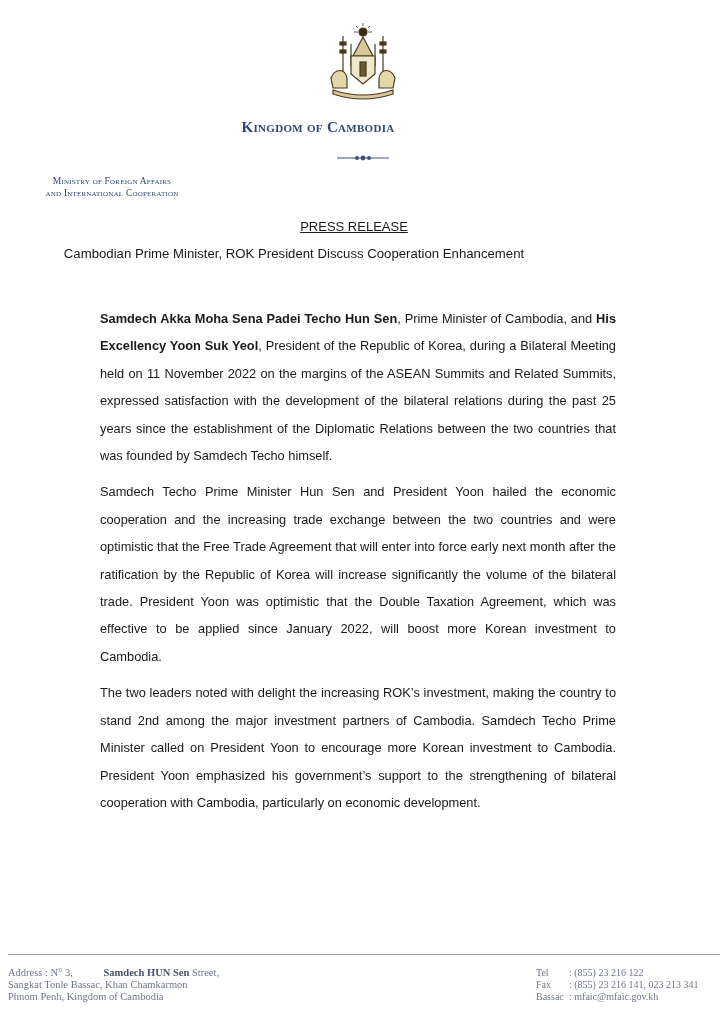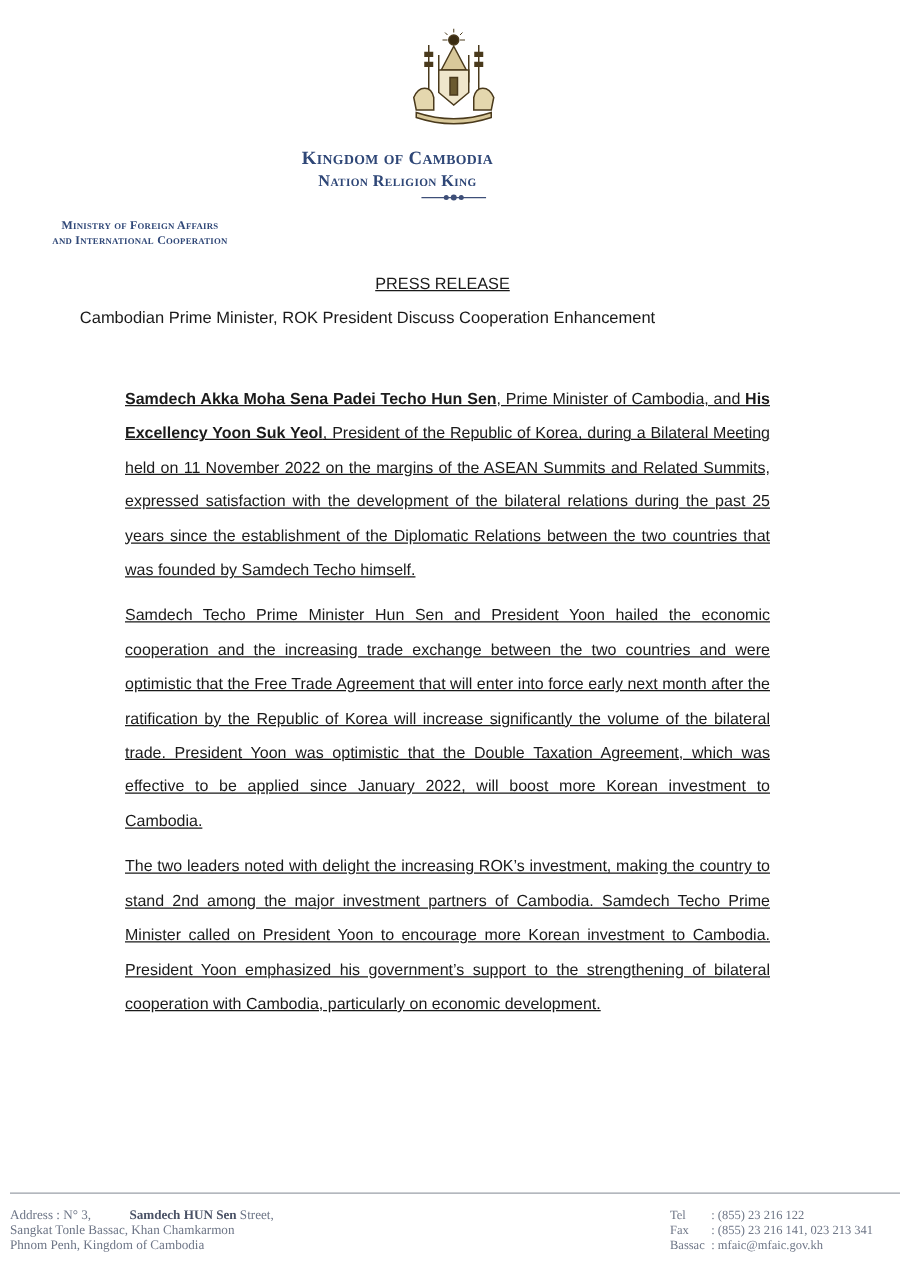--- a/index.html
+++ b/index.html
@@ -2,25 +2,25 @@
 <html><head>
   <meta charset="utf-8">
   <style>
     html, body { margin: 0; padding: 0; background: #ffffff; }
     body { width: 726px; height: 1024px; position: relative; overflow: hidden; font-family: "Liberation Sans", sans-serif; color: #1a1a1a; }
     .emblem { position: absolute; left: 325px; top: 22px; width: 76px; height: 84px; }
     .kingdom { position: absolute; top: 118px; left: 0; width: 636px; text-align: center; color: #2f4777; font-family: "Liberation Serif", serif; font-weight: bold; letter-spacing: 0.3px; }
     .kingdom .l1 { font-size: 15px; line-height: 18px; font-variant: small-caps; }
     .kingdom .l2 { font-size: 13px; line-height: 16px; font-variant: small-caps; margin-top: 1px; }
     .ornament { position: absolute; top: 155px; left: 337px; width: 52px; height: 6px; }
-    .ministry { position: absolute; top: 176px; left: 6px; width: 212px; color: #2f4777; font-family: "Liberation Serif", serif; font-weight: bold; font-size: 9.5px; line-height: 11.5px; text-align: center; font-variant: small-caps; letter-spacing: 0.2px; }
+    .ministry { position: absolute; top: 176px; left: 6px; width: 212px; color: #2f4777; font-family: "Liberation Serif", serif; font-weight: normal; font-size: 9.5px; line-height: 11.5px; text-align: center; font-variant: small-caps; letter-spacing: 0.2px; }
     .press { position: absolute; top: 219px; left: 0; width: 708px; text-align: center; font-size: 13px; text-decoration: underline; }
     .subtitle { position: absolute; top: 246px; left: 0; width: 588px; text-align: center; font-size: 13.2px; }
     .body { position: absolute; top: 305px; left: 100px; width: 516px; font-size: 12.8px; line-height: 27.4px; text-align: justify; }
-    .body p { margin: 0 0 9px 0; text-decoration: underline; }
+    .body p { margin: 0 0 9px 0; }
     .body b { font-weight: bold; }
     .footer-line { position: absolute; top: 954px; left: 8px; width: 712px; height: 1px; background: #9aa0a8; }
     .addr { position: absolute; top: 967px; left: 8px; font-family: "Liberation Serif", serif; font-size: 10.5px; line-height: 12px; color: #6e7687; }
     .addr b { color: #4a5266; padding-left: 28px; }
     .contact { position: absolute; top: 967px; left: 536px; font-family: "Liberation Serif", serif; font-size: 10px; line-height: 12px; color: #6e7687; }
     .contact .row { white-space: pre; }
     .contact .lbl { display: inline-block; width: 33px; }
   </style>
 </head>
 <body>
@@ -49,21 +49,20 @@
       <rect x="35" y="40" width="6" height="14" fill="#6b5a30"></rect>
       <path d="M6 56 C10 46 20 46 22 56 L22 66 L8 66 Z" fill="#e4d7ae"></path>
       <path d="M70 56 C66 46 56 46 54 56 L54 66 L68 66 Z" fill="#e4d7ae"></path>
       <path d="M8 68 Q38 78 68 68 L68 72 Q38 82 8 72 Z" fill="#d8c89a"></path>
     </g>
   </svg>
 </div>
 
 <div class="kingdom">
   <div class="l1">Kingdom of Cambodia</div>
-  <div class="l2">Nation Religion King</div>
 </div>
 <svg class="ornament" viewBox="0 0 52 6">
   <line x1="0" y1="3" x2="52" y2="3" stroke="#3e4f78" stroke-width="1"></line>
   <circle cx="20" cy="3" r="2" fill="#3e4f78"></circle>
     <circle cx="26" cy="3" r="2.4" fill="#3e4f78"></circle>
     <circle cx="32" cy="3" r="2" fill="#3e4f78"></circle>
 </svg>
 
 <div class="ministry">
   <div>Ministry of Foreign Affairs</div>

